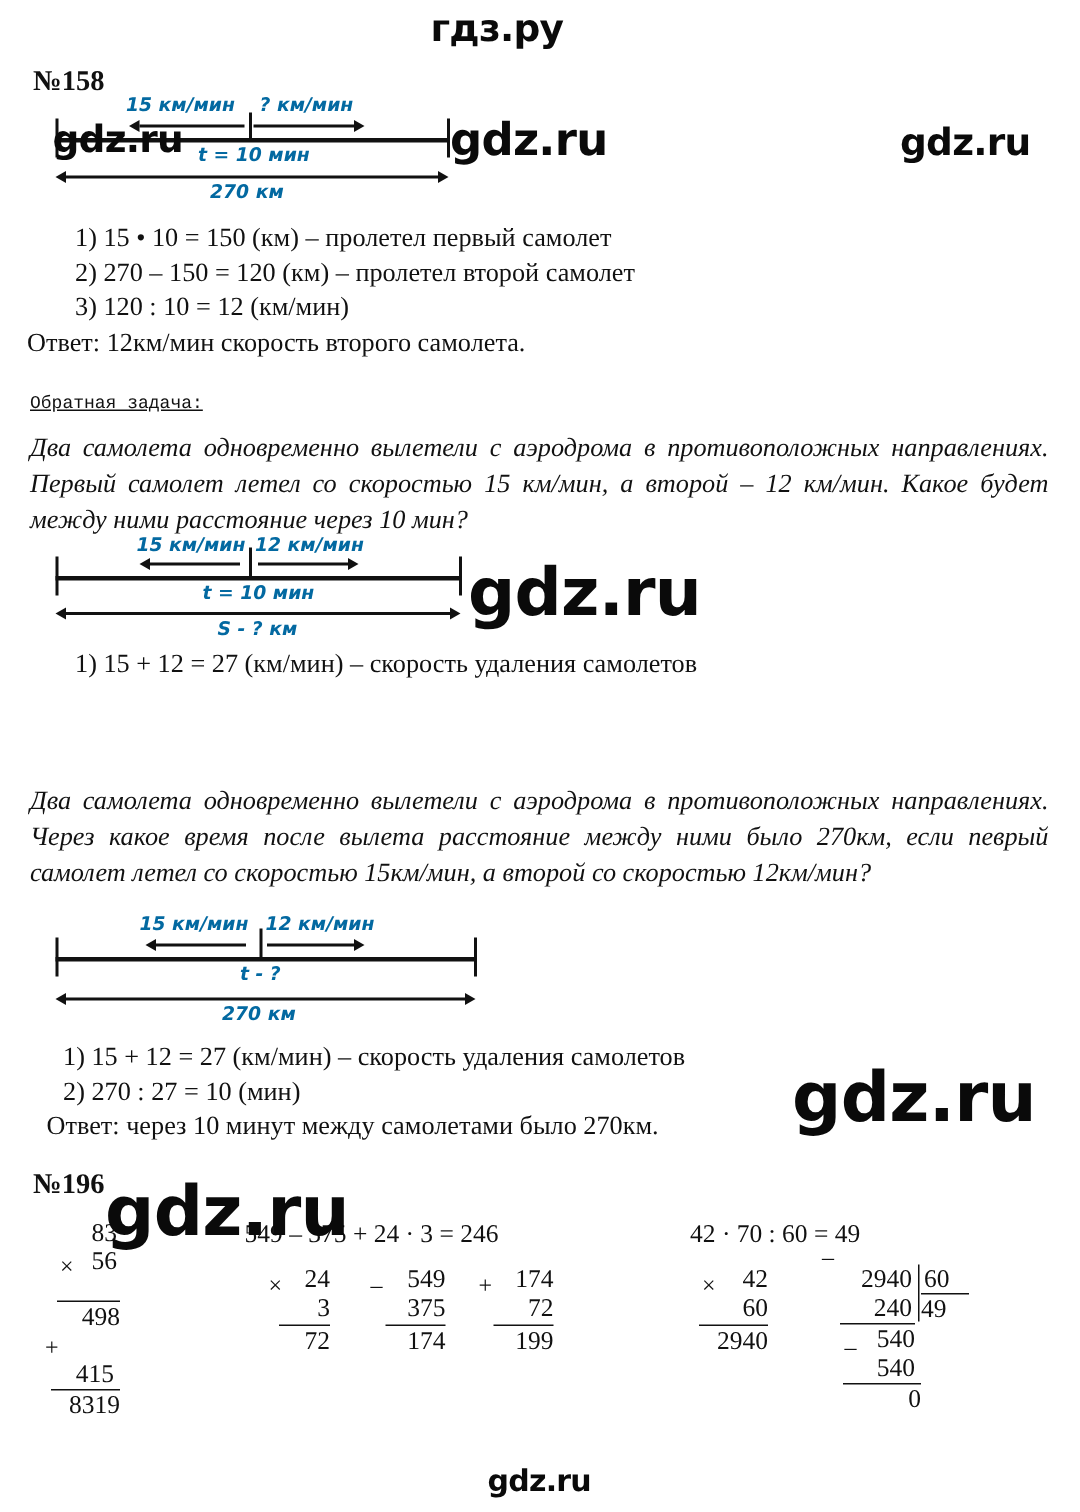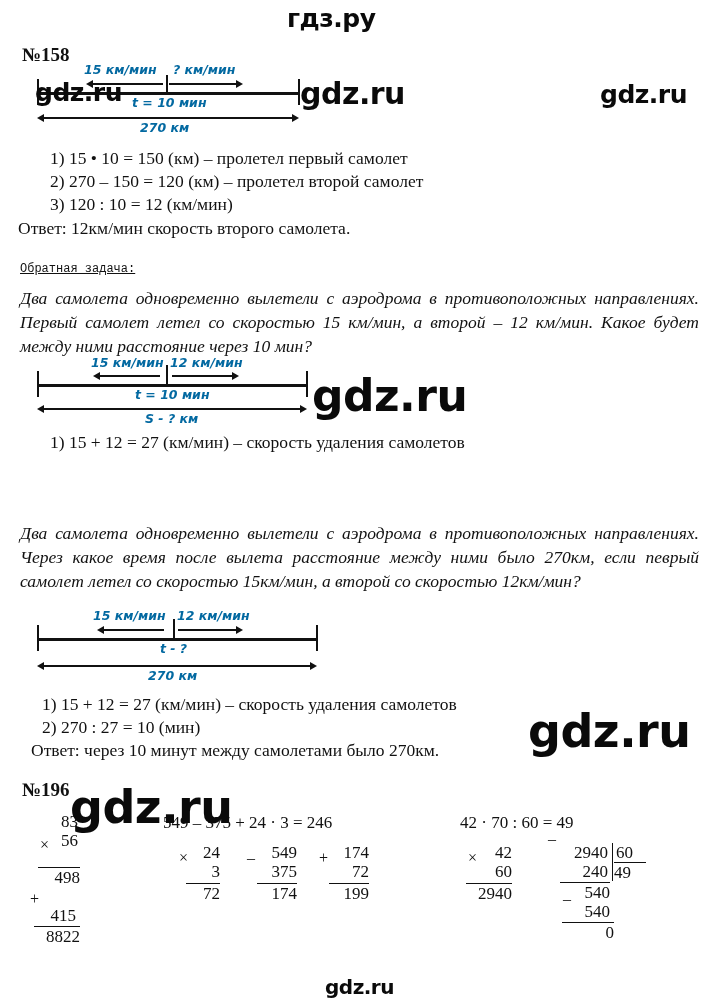--- a/index.html
+++ b/index.html
@@ -241,21 +241,21 @@
       <div class="row rule" style="width:42px; margin-top:17px;">
         <span class="nm" style="width:42px;">498</span>
       </div>
       <div class="row">
         <span class="op" style="left:-8px; top:2px;">+</span>
       </div>
       <div class="row" style="margin-left:-2px;">
         <span class="nm" style="width:40px;">415</span>
       </div>
       <div class="row rule" style="width:46px; margin-left:-4px; margin-top:1px;">
-        <span class="nm" style="width:46px;">8822</span>
+        <span class="nm" style="width:46px;">8319</span>
       </div>
     </div>
   </div>
 
   <div class="calc" style="top:813px; left:163px;">
     <div class="expr" style="top:0px; left:0px;">549 – 375 + 24 · 3 = 246</div>
 
     <div class="col" style="top:30px; left:27px;">
       <div class="row">
         <span class="nm" style="width:30px;">24</span>

